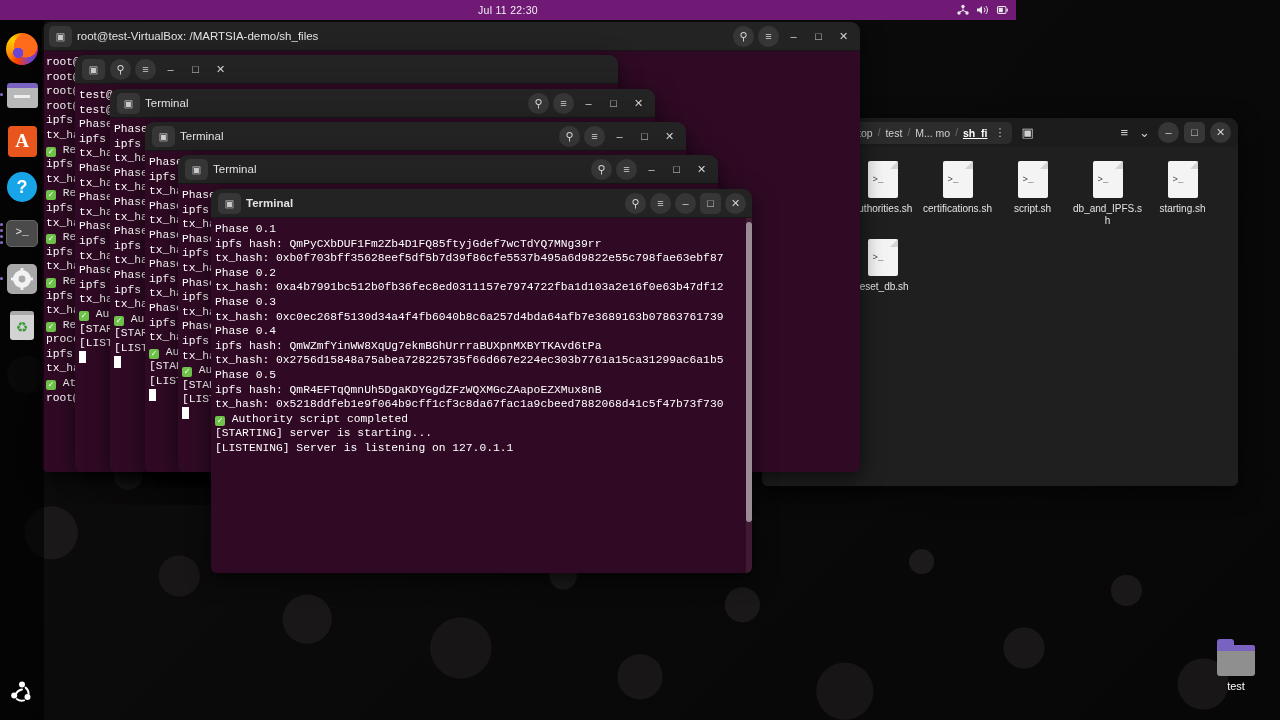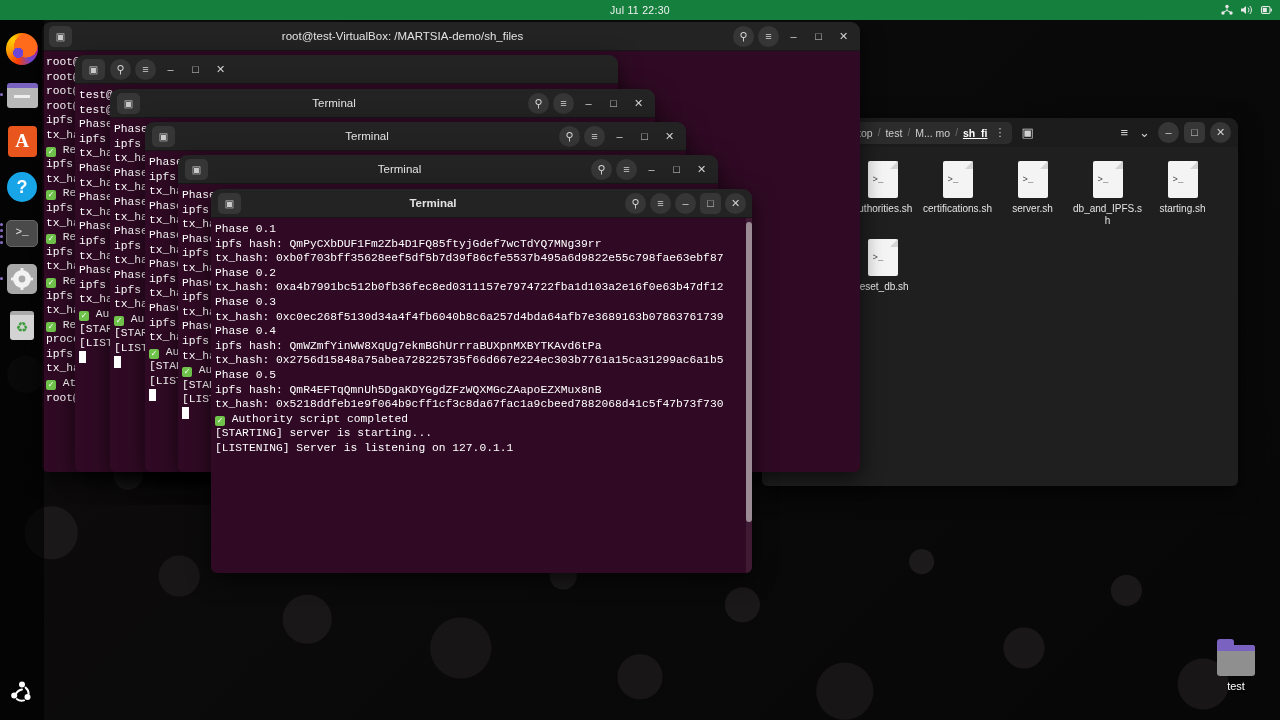--- a/index.html
+++ b/index.html
@@ -31,22 +31,22 @@
       radial-gradient(circle at 88% 82%, #1a1818 0 15px, transparent 16px),
       radial-gradient(circle at 94% 95%, #181616 0 25px, transparent 26px),
       radial-gradient(circle at 2% 52%, #1a1818 0 18px, transparent 19px),
       radial-gradient(circle at 7% 44%, #181616 0 10px, transparent 11px),
       linear-gradient(135deg, #0f0d0d 0%, #0a0909 60%, #080707 100%);
     background-color: #0b0a0a;
   }
 
   
   .top-panel {
-    position: absolute; top: 0; left: 0; width: 1280px; height: 20px;
-    background: #15803d; color: #f2f2f2;
+    position: absolute; top: 0; left: 0; width: 1016px; height: 20px;
+    background: #701a75; color: #f2f2f2;
     display: flex; align-items: center; justify-content: center;
     font-size: 10.5px; z-index: 900;
   }
   .clock { letter-spacing: .3px; }
   .panel-right {
     position: absolute; right: 7px; top: 0; height: 20px;
     display: flex; align-items: center; gap: 7px;
   }
   .panel-right svg { display: block; }
 
@@ -131,21 +131,21 @@
   .titlebar {
     height: 29px; background: #232323; display: flex; align-items: center;
     padding: 0 6px 0 7px; gap: 5px; border-bottom: 1px solid #161616;
   }
   .tb-newtab {
     width: 23px; height: 21px; border-radius: 5px; background: #363636;
     display: flex; align-items: center; justify-content: center;
     color: #c9c9c9; font-size: 10px;
   }
   .tb-title {
-    flex: 1; text-align: center; color: #e3e3e3; font-size: 11.5px;
+    flex: 1; color: #e3e3e3; font-size: 11.5px;
     white-space: nowrap; overflow: hidden; text-overflow: ellipsis;
   }
   .tb-btns { display: flex; align-items: center; gap: 4px; }
   .tb-btn {
     width: 21px; height: 21px; border-radius: 50%; background: #363636;
     color: #d2d2d2; font-size: 11px; display: flex; align-items: center;
     justify-content: center; line-height: 1;
   }
   .tb-btn.sq { border-radius: 5px; }
   .tb-plain { background: transparent; }
@@ -334,21 +334,21 @@
         <div class="file-cell">
           <div class="sh-icon">&gt;_</div>
           <div class="file-lbl">authorities.sh</div>
         </div>
         <div class="file-cell">
           <div class="sh-icon">&gt;_</div>
           <div class="file-lbl">certifications.sh</div>
         </div>
         <div class="file-cell">
           <div class="sh-icon">&gt;_</div>
-          <div class="file-lbl">server.sh</div>
+          <div class="file-lbl">script.sh</div>
         </div>
         <div class="file-cell">
           <div class="sh-icon">&gt;_</div>
           <div class="file-lbl">db_and_IPFS.sh</div>
         </div>
         <div class="file-cell">
           <div class="sh-icon">&gt;_</div>
           <div class="file-lbl">starting.sh</div>
         </div>
         <div class="file-cell">

